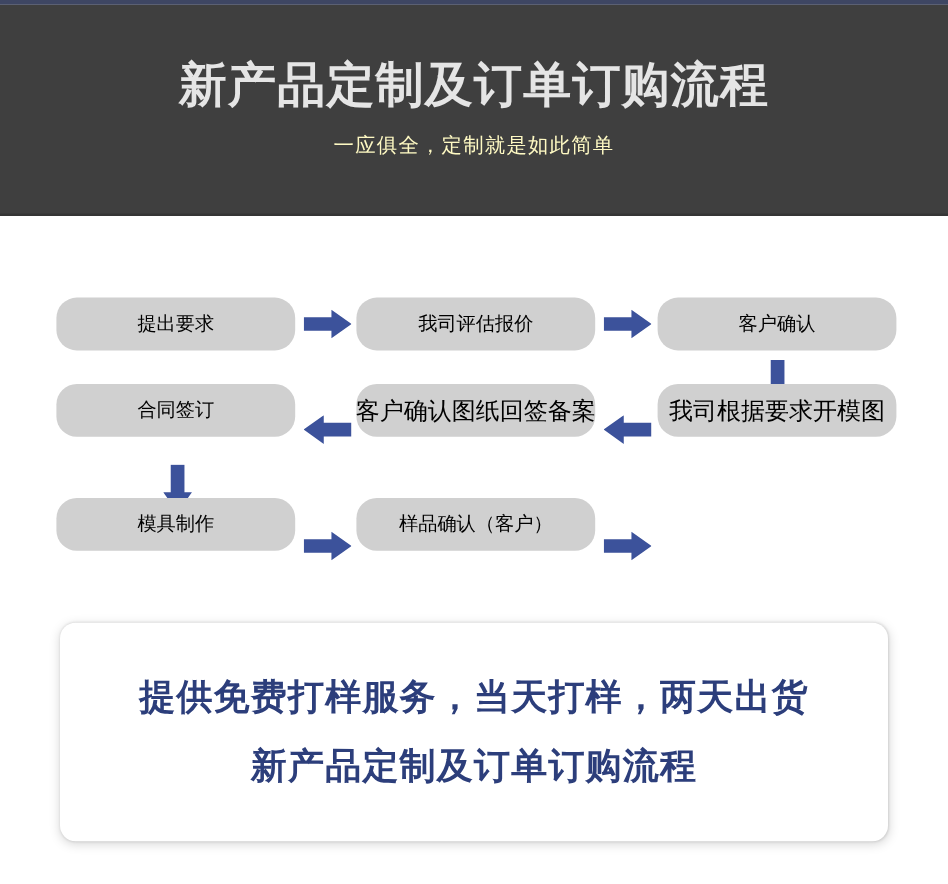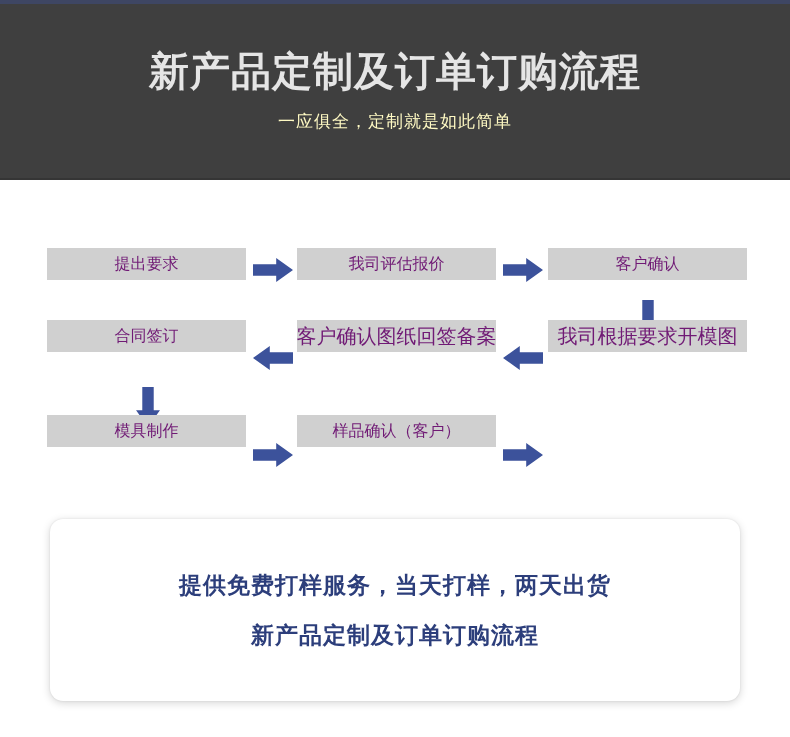--- a/index.html
+++ b/index.html
@@ -37,27 +37,28 @@
     font-size:17px;
     letter-spacing:1px;
     text-align:center;
   }
 
   
   .flow { position:absolute; left:0; top:180px; width:790px; height:330px; }
 
   .node {
     position:absolute;
-    width:199px; height:32px;
+    width:199px; height:44px;
     background:#d0d0d0;
-    color:#701a75;
+    color:#000000;
     font-size:16px;
     display:flex; align-items:center; justify-content:center;
     text-align:center;
     white-space:nowrap;
+    border-radius:17px;
   }
   .node.narrow { font-size:20px; }
 
   .r1 { top:68px; }
   .r2 { top:140px; }
   .r3 { top:235px; }
   .c1 { left:47px; }
   .c2 { left:297px; }
   .c3 { left:548px; }
 
@@ -93,21 +94,21 @@
     left:50px; top:519px;
     width:690px; height:182px;
     background:#ffffff;
     border-radius:13px;
     box-shadow:0 2px 9px rgba(0,0,0,0.17), 0 0 2px rgba(0,0,0,0.10);
     display:flex; flex-direction:column;
     align-items:center; justify-content:center;
   }
   .promo-line {
     color:#2c3e7b;
-    font-size:23px;
+    font-size:30px;
     font-weight:bold;
     letter-spacing:1px;
     line-height:1.0;
     text-align:center;
     white-space:nowrap;
   }
   .promo-line + .promo-line { margin-top:27px; }
 </style>
 </head>
 <body>

